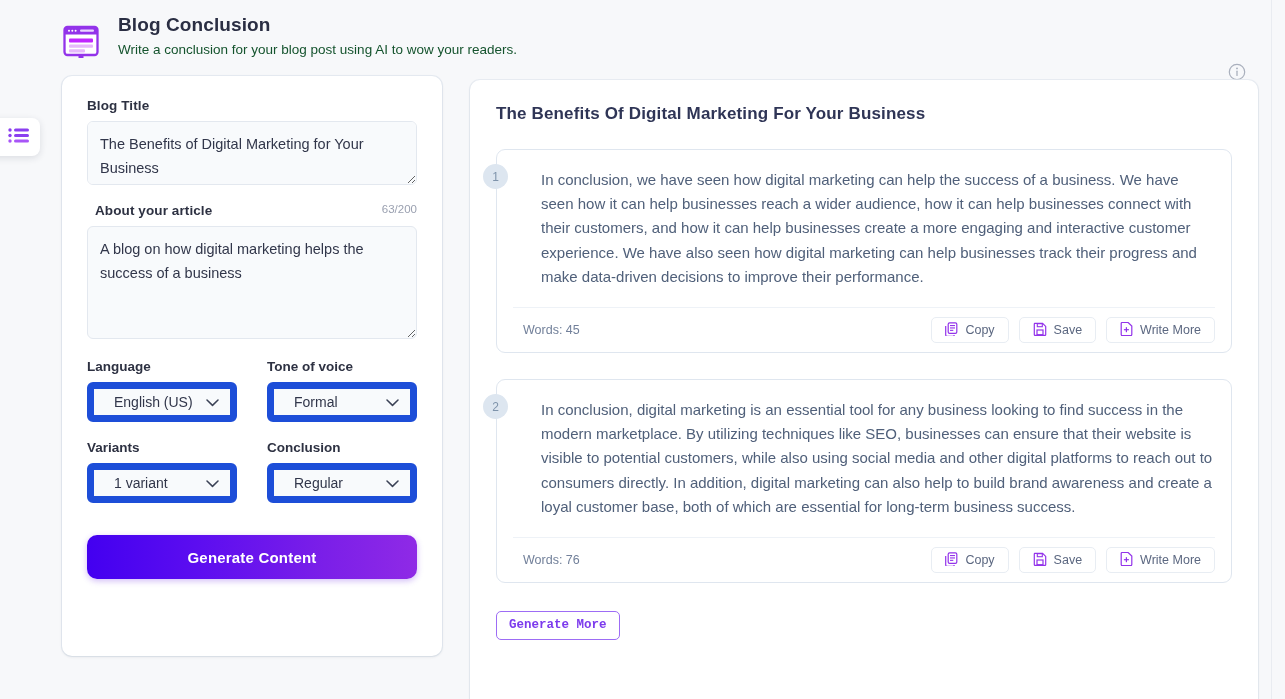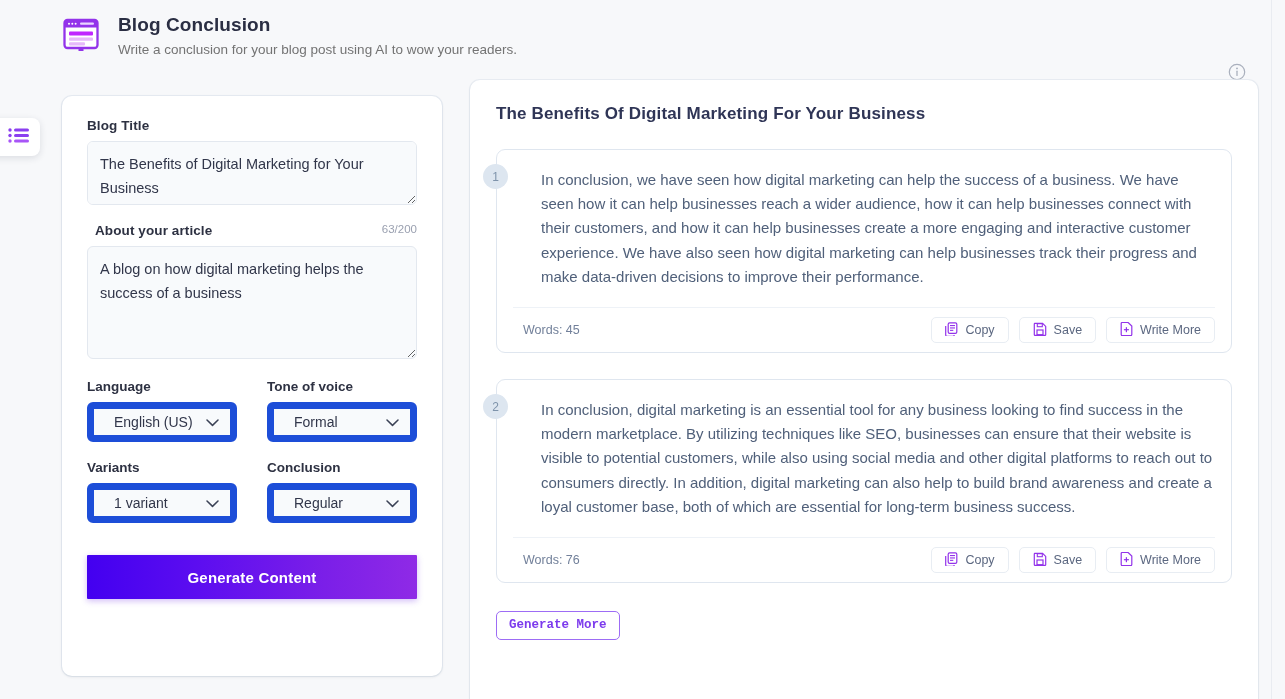--- a/index.html
+++ b/index.html
@@ -37,56 +37,56 @@
     z-index: 20;
   }
   .list-icon { display: block; }
 
   
   .header {
     position: absolute;
     left: 62px;
     top: 12px;
     display: flex;
-    align-items: flex-start;
+    align-items: flex-end;
     gap: 18px;
   }
   .header-icon {
     width: 38px; height: 38px;
     margin-top: 3px;
     flex: none;
   }
   .header-title {
     font-size: 19px;
     font-weight: bold;
     color: #2a2e43;
     letter-spacing: .1px;
     line-height: 26px;
     margin: 0;
   }
   .header-sub {
     font-size: 13.5px;
-    color: #737373;
+    color: #14532d;
     line-height: 20px;
     margin: 2px 0 0 0;
   }
 
   
   .info-icon {
     position: absolute;
     right: 39px;
     top: 63px;
     width: 18px; height: 18px;
   }
 
   
   .form-card {
     position: absolute;
     left: 62px;
-    top: 96px;
+    top: 76px;
     width: 380px;
     height: 580px;
     background: #ffffff;
     border-radius: 10px;
     box-shadow: 0 1px 3px rgba(30,41,59,.10), 0 0 0 1px rgba(226,232,240,.75);
     padding: 22px 25px;
   }
   .field-label {
     font-size: 13.5px;
     font-weight: bold;
@@ -154,21 +154,21 @@
     right: 11px; top: 50%;
     transform: translateY(-50%);
   }
   .row-gap { margin-top: 18px; }
 
   .generate-btn {
     margin-top: 32px;
     width: 330px;
     height: 44px;
     border: none;
-    border-radius: 1px;
+    border-radius: 10px;
     background: linear-gradient(90deg, #4300f0 0%, #5d0ef0 35%, #7b1fe8 72%, #8f2ae6 100%);
     color: #ffffff;
     font-size: 15px;
     font-weight: bold;
     letter-spacing: .2px;
     font-family: "Liberation Sans", sans-serif;
     cursor: pointer;
     box-shadow: 0 2px 6px rgba(89,14,226,.28);
   }
 

